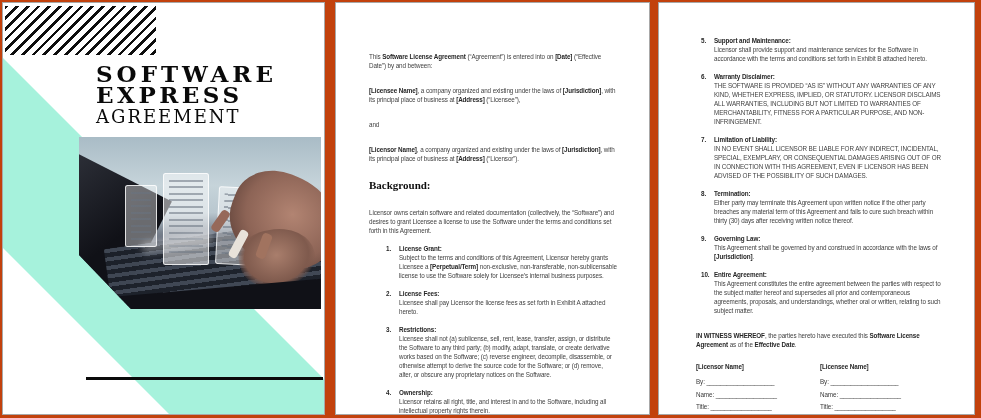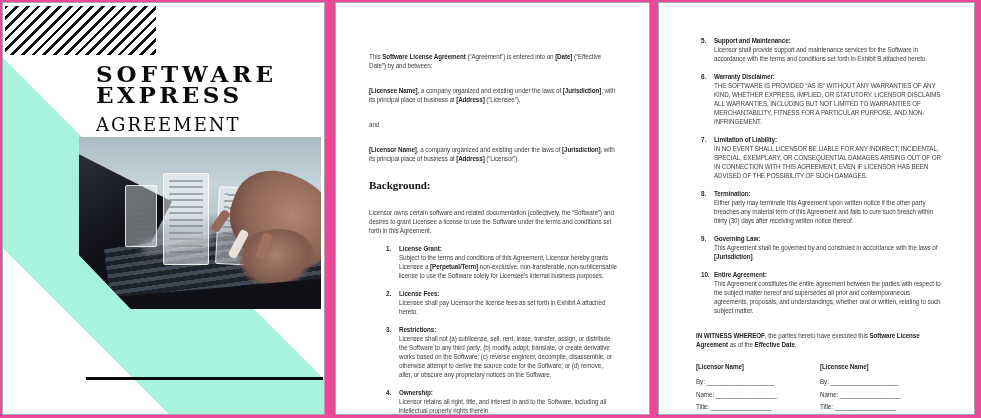--- a/index.html
+++ b/index.html
@@ -2,38 +2,38 @@
 <html style="--mint: #a6f2dc; --ink: #111111; --body: #3f3f3f; --pborder: #a8a8a8;"><head>
 <meta charset="utf-8">
 <style>
   :root{
     --mint:#a6f2dc; --ink:#111; --body:#3f3f3f; --pborder:#a8a8a8;
   }
   *{margin:0;padding:0;box-sizing:border-box}
   html,body{background:#fff}
   body{width:981px;height:418px;position:relative;overflow:hidden;
        font-family:"Liberation Sans",sans-serif;}
-  .stage{position:absolute;inset:0;background:#ec4899}
+  .stage{position:absolute;inset:0;background:#c2410c}
   .page{position:absolute;top:2px;height:413px;background:#fff;
         border:1px solid var(--pborder);overflow:hidden}
   .page1{left:2px;width:323px}
   .page2{left:335px;width:315px}
   .page3{left:658px;width:317px}
 
   
   .stripes{position:absolute;left:2px;top:3px;width:151px;height:49px;
     background:repeating-linear-gradient(135deg,#0e0e0e 0 2.6px,#fff 2.6px 7.6px)}
   .mint-stripe{position:absolute;inset:0;background:var(--mint);
     clip-path:polygon(0 55px,321px 376px,321px 411px,166px 411px,0 245px)}
   .cover-title{position:absolute;left:93px;top:60px;color:#0a0a0a}
   .cover-title .l1,.cover-title .l2{font-family:"DejaVu Serif",serif;font-weight:700;
     font-size:23px;line-height:21px;letter-spacing:4px;white-space:nowrap}
   .cover-title .l2{letter-spacing:3.5px}
   .cover-title .l3{font-family:"DejaVu Serif",serif;font-weight:400;
-    font-size:18px;line-height:20px;letter-spacing:2px;margin-top:10px;white-space:nowrap}
+    font-size:18px;line-height:20px;letter-spacing:2px;margin-top:2px;white-space:nowrap}
   .divider{position:absolute;left:83px;top:374px;width:237px;height:2.5px;background:#0a0a0a}
 
   
   .photo{position:absolute;left:76px;top:134px;width:242px;height:172px;
     clip-path:polygon(0 0,100% 0,100% 100%,52px 100%,0 118px);
     background:linear-gradient(180deg,#a9bcc6 0%,#c6d4da 28%,#b9c7cf 44%,#6a7280 58%,#2a2e38 74%,#15161c 100%)}
   .photo>div{position:absolute}
   .ph-screen{left:-14px;top:10px;width:120px;height:190px;background:linear-gradient(115deg,#30333c 0%,#101117 55%);
     transform:rotate(27deg);transform-origin:top left}
   .ph-keys{left:28px;top:96px;width:230px;height:62px;transform:rotate(-8deg);

